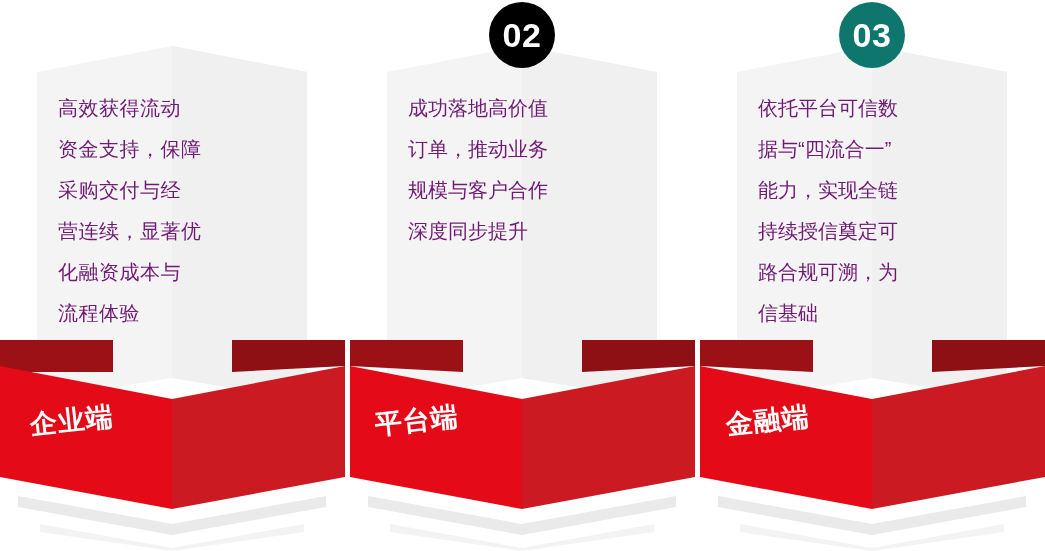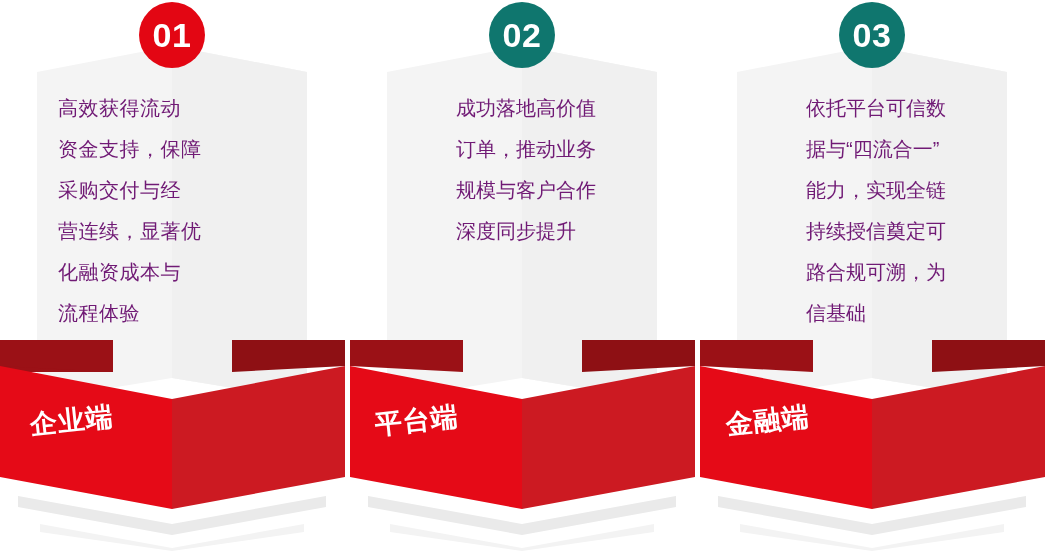--- a/index.html
+++ b/index.html
@@ -64,21 +64,20 @@
     color: #701a75;
     font-size: 20px;
     line-height: 41px;
     text-align: justify;
     text-align-last: left;
     letter-spacing: 0px;
     font-family: "Liberation Sans", "DejaVu Sans", sans-serif;
   }
   .card-text.c2, .card-text.c3 {
     text-align: left;
-    margin-left: 48px;
   }
   .card-text .ln {
     display: block;
     white-space: nowrap;
   }
   .card-text.spaced .ln {
     letter-spacing: 0.5px;
   }
   
   .face-label {
@@ -115,23 +114,20 @@
       <polygon points="232,340 345,340 345,366 232,372" fill="#8E1014"></polygon>
 
       <polygon points="0,366 172,399 172,509 0,477" fill="#E50A17"></polygon>
 
       <polygon points="172,399 345,366 345,477 172,509" fill="#CC1A22"></polygon>
 
       <polygon points="18,496 172,524 326,496 326,507 172,535 18,507" fill="#EAEAEA"></polygon>
       <polygon points="40,524 172,548 304,524 304,532 172,551 40,532" fill="#F3F3F3"></polygon>
     </svg>
 
-    <div class="badge" style="background:#E30613;">
-      <span class="badge-text">01</span>
-    </div>
 
     <div class="card-text c1 spaced">
       <span class="ln">高效获得流动</span>
       <span class="ln">资金支持，保障</span>
       <span class="ln">采购交付与经</span>
       <span class="ln">营连续，显著优</span>
       <span class="ln">化融资成本与</span>
       <span class="ln">流程体验</span>
     </div>
 
@@ -143,21 +139,21 @@
       <polygon points="37,72 172,46 307,72 307,400 172,378 37,400" fill="#F4F4F4"></polygon>
       <polygon points="172,46 307,72 307,400 172,378" fill="#F0F0F0"></polygon>
       <polygon points="0,340 113,340 113,372 0,366" fill="#9B1116"></polygon>
       <polygon points="232,340 345,340 345,366 232,372" fill="#8E1014"></polygon>
       <polygon points="0,366 172,399 172,509 0,477" fill="#E50A17"></polygon>
       <polygon points="172,399 345,366 345,477 172,509" fill="#CC1A22"></polygon>
       <polygon points="18,496 172,524 326,496 326,507 172,535 18,507" fill="#EAEAEA"></polygon>
       <polygon points="40,524 172,548 304,524 304,532 172,551 40,532" fill="#F3F3F3"></polygon>
     </svg>
 
-    <div class="badge" style="background:#0f766e;">
+    <div class="badge" style="background:#000000;">
       <span class="badge-text">02</span>
     </div>
 
     <div class="card-text c2">
       <span class="ln">成功落地高价值</span>
       <span class="ln">订单，推动业务</span>
       <span class="ln">规模与客户合作</span>
       <span class="ln">深度同步提升</span>
     </div>
 

